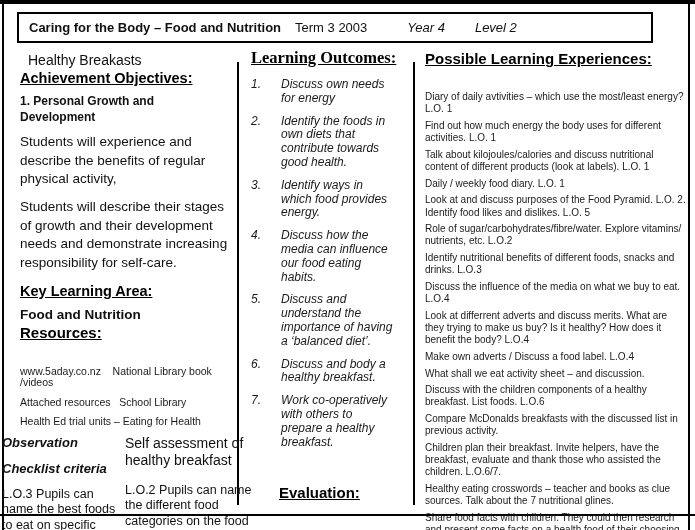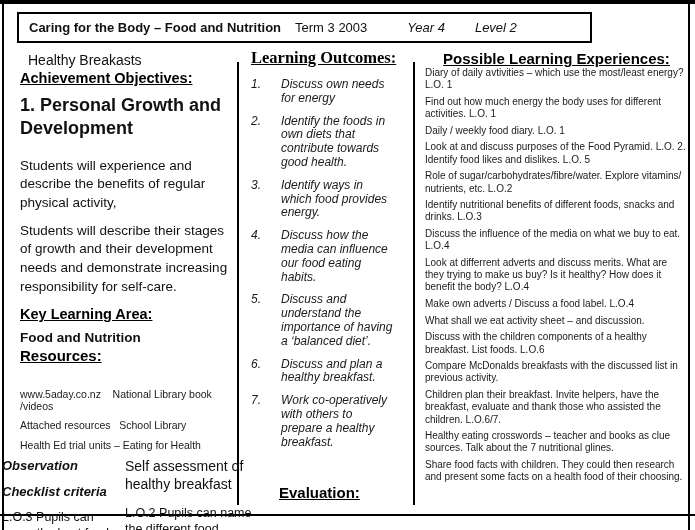--- a/index.html
+++ b/index.html
@@ -13,38 +13,38 @@
   .border-top{position:absolute;left:0;top:0;width:695px;height:4px;background:#000;}
   .border-left{position:absolute;left:2px;top:0;width:2px;height:530px;background:#000;}
   .border-right{position:absolute;left:688px;top:0;width:2px;height:530px;background:#000;}
   .bottom-line{position:absolute;left:0;top:514px;width:695px;height:2px;background:#000;}
   .sep{position:absolute;top:62px;width:1.5px;height:443px;background:#000;}
   .sep-1{left:237px;}
   .sep-2{left:413px;}
 
   
   .header-box{
-    position:absolute;left:17px;top:12px;width:575px;height:31px;
+    position:absolute;left:17px;top:12px;width:636px;height:31px;
     border:2px solid #000;background:#fff;
     display:flex;align-items:center;box-sizing:border-box;
     font-size:13px;
   }
   .header-box .title{font-weight:bold;margin-left:10px;}
   .header-box .term{margin-left:14px;}
   .header-box .year{font-style:italic;margin-left:40px;}
   .header-box .level{font-style:italic;margin-left:30px;}
 
   
   .h-sans{font-weight:bold;text-decoration:underline;color:#000;}
 
   
   .col-left{position:absolute;left:20px;top:52px;width:212px;}
   .subtitle{font-size:14px;padding-left:8px;margin-bottom:2px;}
   .ach-heading{font-size:14.5px;margin-bottom:8px;}
-  .obj-title{font-size:18px;font-weight:bold;line-height:1.3;margin-bottom:16px;}
+  .obj-title{font-size:12px;font-weight:bold;line-height:1.3;margin-bottom:8px;}
   .left-para{font-size:13.5px;line-height:1.38;margin-bottom:9px;}
   .kla-heading{font-size:14.5px;margin:10px 0 8px 0;}
   .kla-value{font-size:13.5px;font-weight:bold;margin-bottom:2px;}
   .res-heading{font-size:15px;margin-bottom:25px;}
   .res-line{font-size:10.5px;line-height:1.1;margin-bottom:7px;white-space:pre-wrap;color:#1a1a1a;margin-top:8px;}
 
   .assessment{margin-left:-18px;margin-top:4px;}
   .assess-heading{font-size:18px;margin-bottom:6px;}
   .assess-cols{display:flex;}
   .assess-col-a{width:118px;flex:none;}
@@ -59,21 +59,21 @@
     font-family:"Liberation Serif", serif;font-size:16.5px;font-weight:bold;
     text-decoration:underline;margin-bottom:10px;color:#000;
   }
   .outcome{display:flex;font-style:italic;font-size:12px;line-height:1.15;margin-bottom:9px;color:#1a1a1a;}
   .outcome .num{width:30px;flex:none;}
   .outcome .txt{width:112px;flex:none;}
   .eval-heading{font-size:15px;margin-top:26px;margin-left:28px;display:inline-block;}
 
   
   .col-right{position:absolute;left:425px;top:50px;width:263px;}
-  .ple-heading{font-size:15px;margin-bottom:0;text-align:center;}
+  .ple-heading{font-size:15px;margin-bottom:24px;}
   .ple-item{font-size:10px;line-height:1.22;margin-bottom:4.5px;color:#1a1a1a;}
 </style>
 </head>
 <body>
 
 <div class="page">
 
   <div class="border-top"></div>
   <div class="border-left"></div>
   <div class="border-right"></div>
@@ -144,39 +144,40 @@
           <span class="txt">Discuss how the media can influence our food eating habits.</span>
         </div>
 
         <div class="outcome">
           <span class="num">5.</span>
           <span class="txt">Discuss and understand the importance of having a ‘balanced diet’.</span>
         </div>
 
         <div class="outcome">
           <span class="num">6.</span>
-          <span class="txt">Discuss and plan a healthy breakfast.</span>
+          <span class="txt">Discuss and body a healthy breakfast.</span>
         </div>
 
         <div class="outcome">
           <span class="num">7.</span>
           <span class="txt">Work co-operatively with others to prepare a healthy breakfast.</span>
         </div>
       </div>
     <div class="h-sans eval-heading">Evaluation:</div>
   </div>
 
   <div class="col-right">
     <div class="h-sans ple-heading">Possible Learning Experiences:</div>
     <div>
 
         <div class="ple-item">Diary of daily avtivities – which use the most/least energy?L.O. 1</div>
 
         <div class="ple-item">Find out how much energy the body uses for different activities. L.O. 1</div>
 
+        <div class="ple-item">Talk about kilojoules/calories and discuss nutritional content of different products (look at labels). L.O. 1</div>
 
         <div class="ple-item">Daily / weekly food diary. L.O. 1</div>
 
         <div class="ple-item">Look at and discuss purposes of the Food Pyramid. L.O. 2. Identify food likes and dislikes. L.O. 5</div>
 
         <div class="ple-item">Role of sugar/carbohydrates/fibre/water. Explore vitamins/ nutrients, etc. L.O.2</div>
 
         <div class="ple-item">Identify nutritional benefits of different foods, snacks and drinks. L.O.3</div>
 
         <div class="ple-item">Discuss the influence of the media on what we buy to eat. L.O.4</div>

